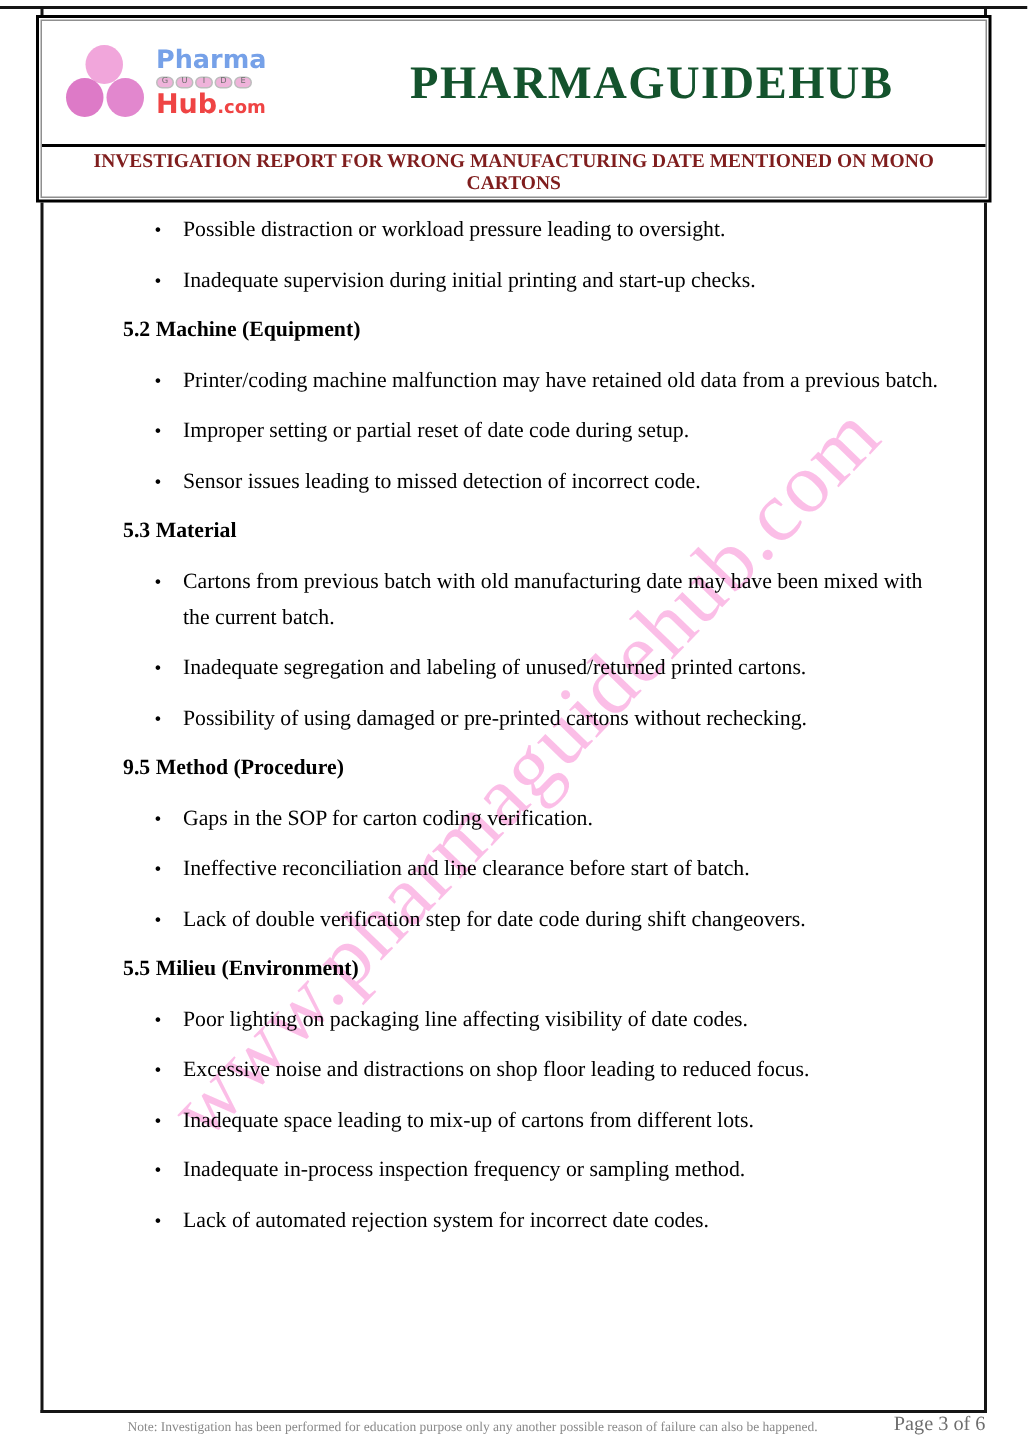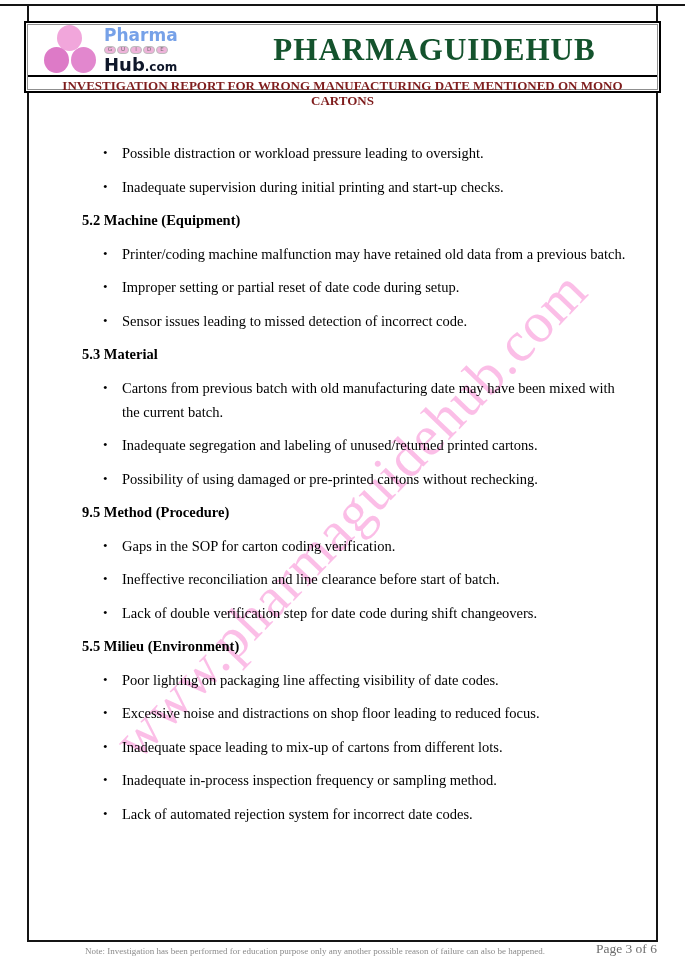--- a/index.html
+++ b/index.html
@@ -10,42 +10,42 @@
     color:#000;
   }
   
   .top-rule{position:absolute;top:4px;left:0;width:685px;height:2px;background:#151515;}
   .page-frame{
     position:absolute;left:27px;top:5px;width:631px;height:937px;box-sizing:border-box;
     border-left:2px solid #151515;border-right:2px solid #151515;border-bottom:2px solid #151515;
   }
   
   .header-box{
-    position:absolute;left:24px;top:21px;width:637px;height:72px;box-sizing:border-box;
+    position:absolute;left:24px;top:10px;width:637px;height:125px;box-sizing:border-box;
     border:2px solid #000;background:#fff;z-index:3;
   }
   .header-inner{
     position:absolute;inset:1px;border:1px solid #8f8f8f;display:flex;flex-direction:column;
   }
   .header-row1{flex:1;display:flex;align-items:center;border-bottom:2px solid #000;}
   .logo{display:flex;align-items:center;gap:8px;padding-left:16px;width:168px;flex:0 0 168px;}
   .logo-circles{position:relative;width:52px;height:50px;flex:0 0 52px;}
   .logo-circles .c{position:absolute;width:25px;height:26px;border-radius:50%;}
   .c1{left:13px;top:0;background:#f1a6db;}
   .c2{left:0;top:22px;background:#dd7ac7;}
   .c3{left:27px;top:22px;background:#e287ce;}
   .logo-text{display:flex;flex-direction:column;line-height:1;}
   .lt1{font-family:"DejaVu Sans","Liberation Sans",sans-serif;font-weight:bold;font-size:17px;color:#76a1e8;}
   .pills{display:flex;gap:1px;margin:2px 0;}
   .pill{
     font-family:"DejaVu Sans",sans-serif;font-size:5.5px;color:#6e6e6e;background:#efb3da;
     border:1px solid #bdbdbd;border-radius:4px;width:10px;height:6px;
     display:inline-flex;align-items:center;justify-content:center;
   }
-  .lt2{font-family:"DejaVu Sans","Liberation Sans",sans-serif;font-weight:bold;font-size:18px;color:#0f172a;}
+  .lt2{font-family:"DejaVu Sans","Liberation Sans",sans-serif;font-weight:bold;font-size:18px;color:#ef4444;}
   .lt2 .tld{font-size:12px;font-weight:bold;}
   .header-title{
     flex:1;text-align:center;font-weight:bold;font-size:31px;letter-spacing:1px;color:#14532d;
   }
   .header-subtitle{
     flex:0 0 auto;text-align:center;font-weight:bold;font-size:13px;line-height:15px;
     color:#7f1d1d;padding:1px 26px 2px 26px;
   }
   
   .watermark{

